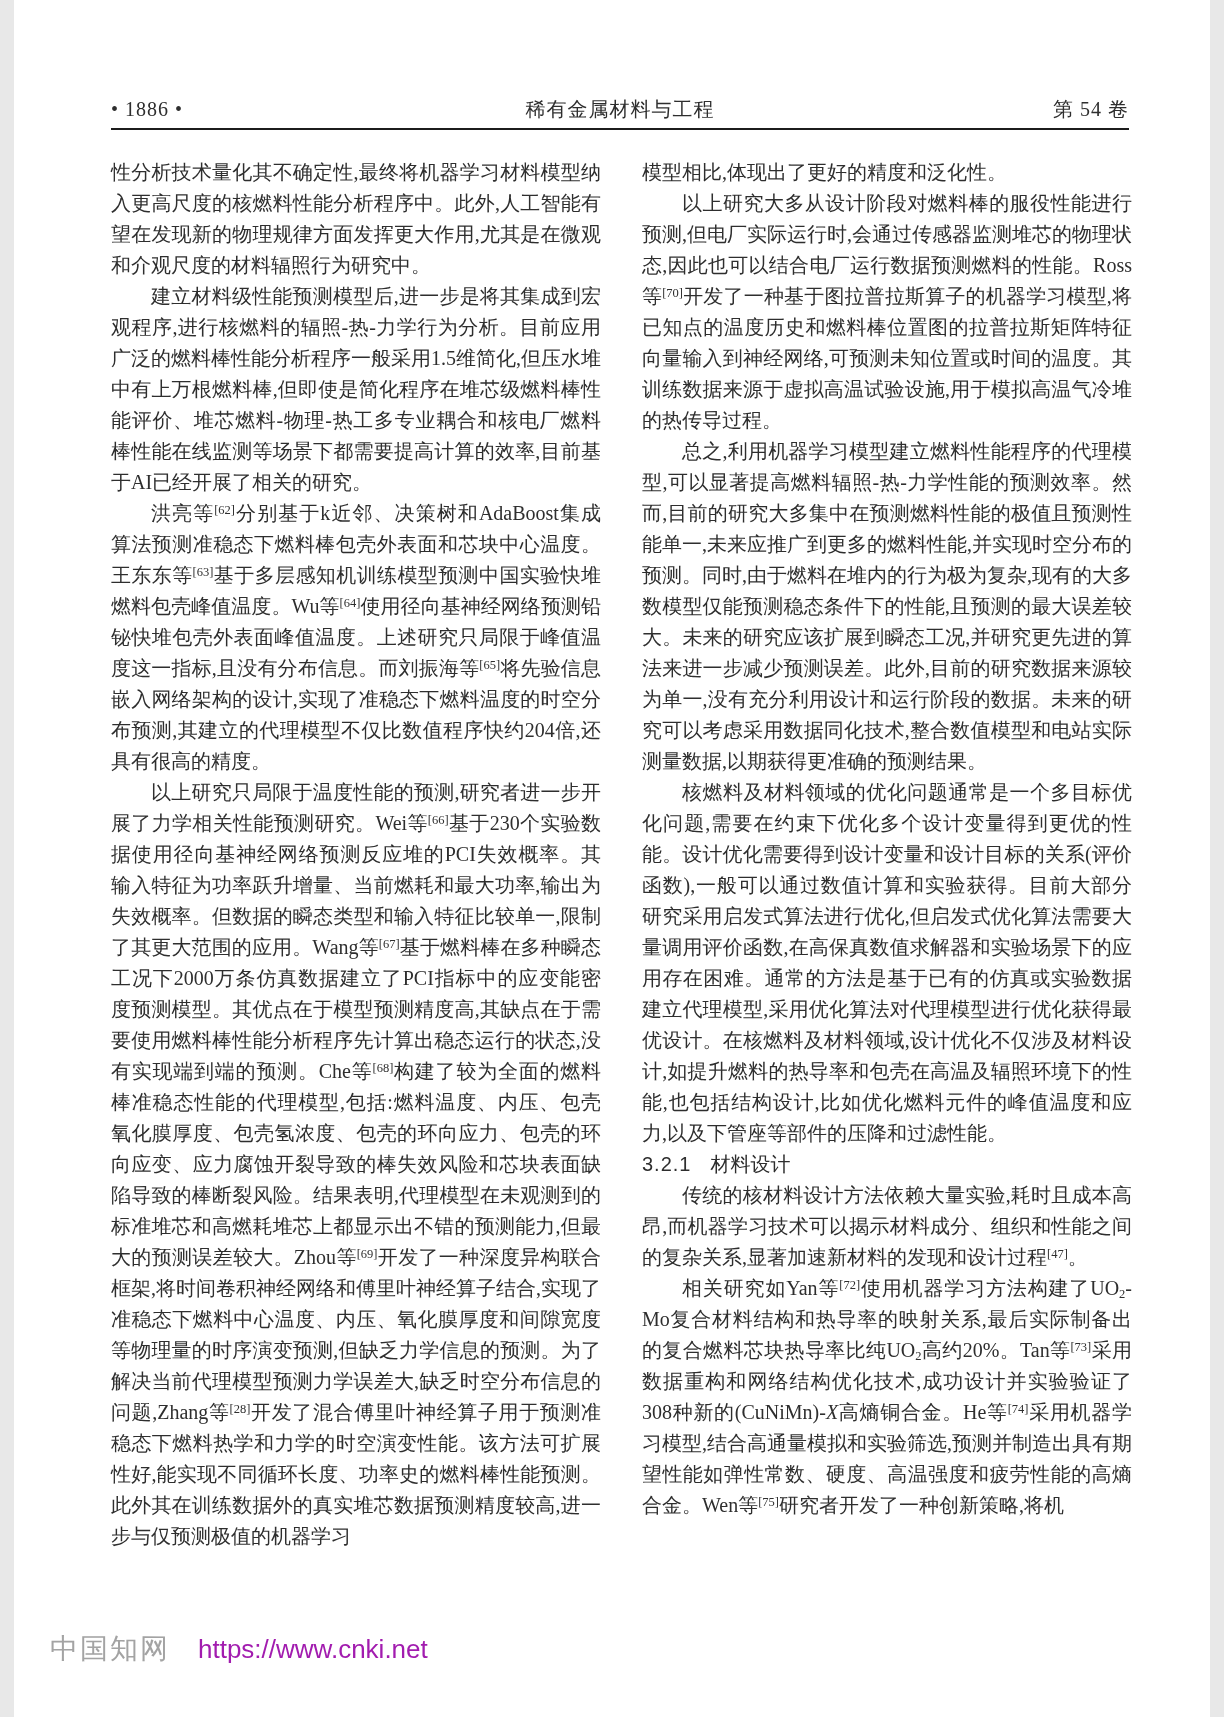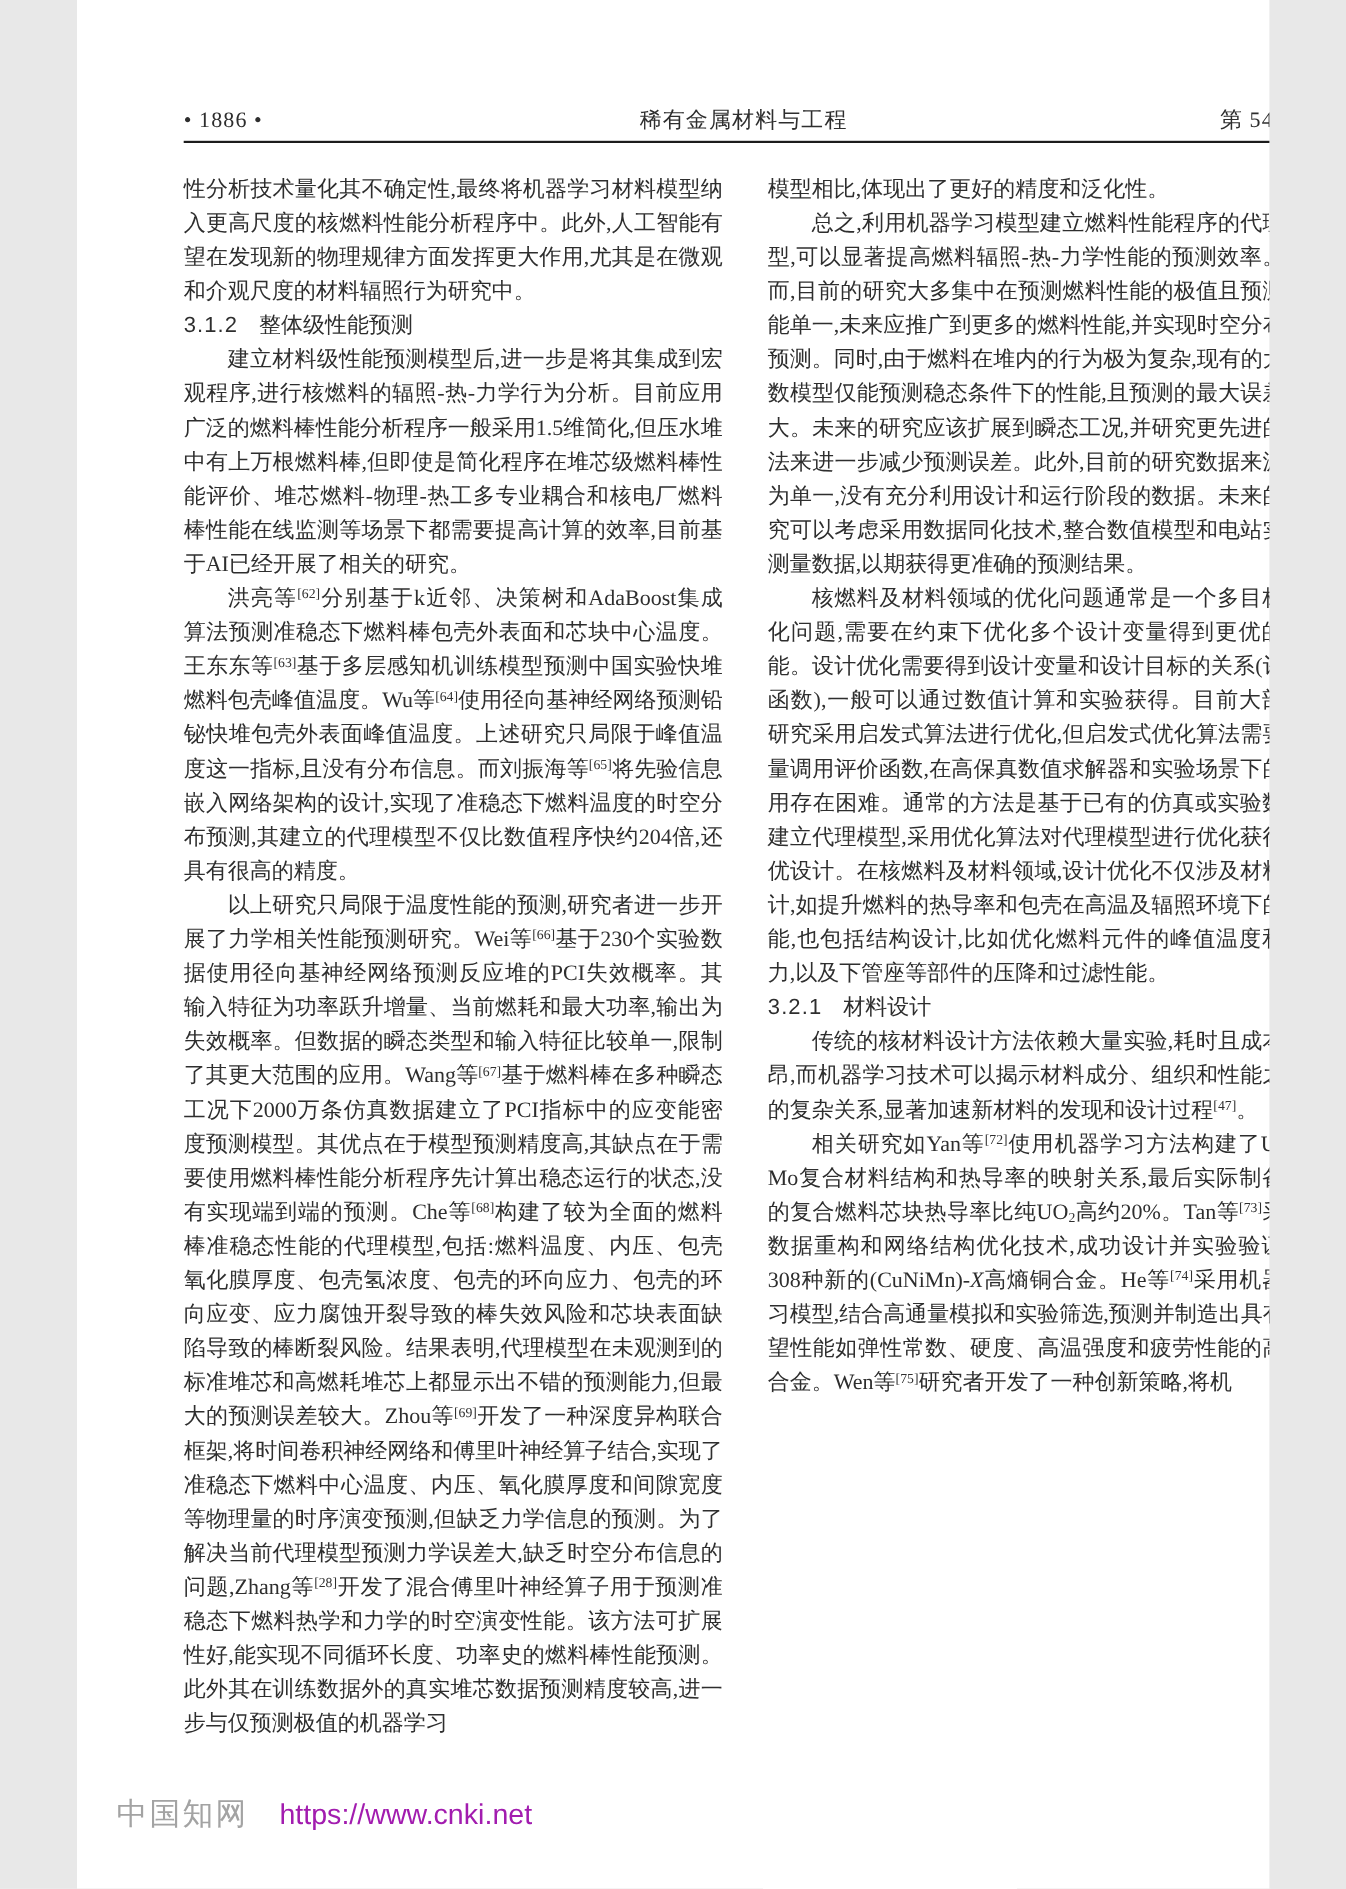--- a/index.html
+++ b/index.html
@@ -1,18 +1,18 @@
 <!DOCTYPE html>
 <html><head>
 <meta charset="utf-8">
 <style>
   html,body{margin:0;padding:0;background:#e8e8e8;}
   .page{
     position:relative;
-    width:1084px;height:1717px;
+    width:1196px;height:1717px;
     margin:0 auto;
     background:#ffffff;
     font-family:"Liberation Serif","DejaVu Serif",serif;
     color:#2e2e2e;
     overflow:hidden;
   }
   
   .page-header{
     position:absolute;top:97px;left:97px;width:1018px;
     display:grid;grid-template-columns:1fr auto 1fr;
@@ -68,27 +68,27 @@
     <span class="hdr-left">• 1886 •</span>
     <span class="hdr-center">稀有金属材料与工程</span>
     <span class="hdr-right">第 54 卷</span>
   </header>
 
   <div class="header-rule"></div>
 
   <main class="article">
     <section class="col" id="col-left">
         <p class="para">性分析技术量化其不确定性,最终将机器学习材料模型纳入更高尺度的核燃料性能分析程序中。此外,人工智能有望在发现新的物理规律方面发挥更大作用,尤其是在微观和介观尺度的材料辐照行为研究中。</p>
-        <div class="heading h3"><span class="hnum">3.1.2</span><span>整体级性能预测</span></div>
         <p class="para indent">建立材料级性能预测模型后,进一步是将其集成到宏观程序,进行核燃料的辐照-热-力学行为分析。目前应用广泛的燃料棒性能分析程序一般采用1.5维简化,但压水堆中有上万根燃料棒,但即使是简化程序在堆芯级燃料棒性能评价、堆芯燃料-物理-热工多专业耦合和核电厂燃料棒性能在线监测等场景下都需要提高计算的效率,目前基于AI已经开展了相关的研究。</p>
         <p class="para indent">洪亮等<sup class="ref">[62]</sup>分别基于k近邻、决策树和AdaBoost集成算法预测准稳态下燃料棒包壳外表面和芯块中心温度。王东东等<sup class="ref">[63]</sup>基于多层感知机训练模型预测中国实验快堆燃料包壳峰值温度。Wu等<sup class="ref">[64]</sup>使用径向基神经网络预测铅铋快堆包壳外表面峰值温度。上述研究只局限于峰值温度这一指标,且没有分布信息。而刘振海等<sup class="ref">[65]</sup>将先验信息嵌入网络架构的设计,实现了准稳态下燃料温度的时空分布预测,其建立的代理模型不仅比数值程序快约204倍,还具有很高的精度。</p>
         <p class="para indent">以上研究只局限于温度性能的预测,研究者进一步开展了力学相关性能预测研究。Wei等<sup class="ref">[66]</sup>基于230个实验数据使用径向基神经网络预测反应堆的PCI失效概率。其输入特征为功率跃升增量、当前燃耗和最大功率,输出为失效概率。但数据的瞬态类型和输入特征比较单一,限制了其更大范围的应用。Wang等<sup class="ref">[67]</sup>基于燃料棒在多种瞬态工况下2000万条仿真数据建立了PCI指标中的应变能密度预测模型。其优点在于模型预测精度高,其缺点在于需要使用燃料棒性能分析程序先计算出稳态运行的状态,没有实现端到端的预测。Che等<sup class="ref">[68]</sup>构建了较为全面的燃料棒准稳态性能的代理模型,包括:燃料温度、内压、包壳氧化膜厚度、包壳氢浓度、包壳的环向应力、包壳的环向应变、应力腐蚀开裂导致的棒失效风险和芯块表面缺陷导致的棒断裂风险。结果表明,代理模型在未观测到的标准堆芯和高燃耗堆芯上都显示出不错的预测能力,但最大的预测误差较大。Zhou等<sup class="ref">[69]</sup>开发了一种深度异构联合框架,将时间卷积神经网络和傅里叶神经算子结合,实现了准稳态下燃料中心温度、内压、氧化膜厚度和间隙宽度等物理量的时序演变预测,但缺乏力学信息的预测。为了解决当前代理模型预测力学误差大,缺乏时空分布信息的问题,Zhang等<sup class="ref">[28]</sup>开发了混合傅里叶神经算子用于预测准稳态下燃料热学和力学的时空演变性能。该方法可扩展性好,能实现不同循环长度、功率史的燃料棒性能预测。此外其在训练数据外的真实堆芯数据预测精度较高,进一步与仅预测极值的机器学习</p>
       </section>
     <section class="col" id="col-right">
         <p class="para">模型相比,体现出了更好的精度和泛化性。</p>
+        <p class="para indent">以上研究大多从设计阶段对燃料棒的服役性能进行预测,但电厂实际运行时,会通过传感器监测堆芯的物理状态,因此也可以结合电厂运行数据预测燃料的性能。Ross等<sup class="ref">[70]</sup>开发了一种基于图拉普拉斯算子的机器学习模型,将已知点的温度历史和燃料棒位置图的拉普拉斯矩阵特征向量输入到神经网络,可预测未知位置或时间的温度。其训练数据来源于虚拟高温试验设施,用于模拟高温气冷堆的热传导过程。</p>
         <p class="para indent">总之,利用机器学习模型建立燃料性能程序的代理模型,可以显著提高燃料辐照-热-力学性能的预测效率。然而,目前的研究大多集中在预测燃料性能的极值且预测性能单一,未来应推广到更多的燃料性能,并实现时空分布的预测。同时,由于燃料在堆内的行为极为复杂,现有的大多数模型仅能预测稳态条件下的性能,且预测的最大误差较大。未来的研究应该扩展到瞬态工况,并研究更先进的算法来进一步减少预测误差。此外,目前的研究数据来源较为单一,没有充分利用设计和运行阶段的数据。未来的研究可以考虑采用数据同化技术,整合数值模型和电站实际测量数据,以期获得更准确的预测结果。</p>
         <p class="para indent">核燃料及材料领域的优化问题通常是一个多目标优化问题,需要在约束下优化多个设计变量得到更优的性能。设计优化需要得到设计变量和设计目标的关系(评价函数),一般可以通过数值计算和实验获得。目前大部分研究采用启发式算法进行优化,但启发式优化算法需要大量调用评价函数,在高保真数值求解器和实验场景下的应用存在困难。通常的方法是基于已有的仿真或实验数据建立代理模型,采用优化算法对代理模型进行优化获得最优设计。在核燃料及材料领域,设计优化不仅涉及材料设计,如提升燃料的热导率和包壳在高温及辐照环境下的性能,也包括结构设计,比如优化燃料元件的峰值温度和应力,以及下管座等部件的压降和过滤性能。</p>
         <div class="heading h3"><span class="hnum">3.2.1</span><span>材料设计</span></div>
         <p class="para indent">传统的核材料设计方法依赖大量实验,耗时且成本高昂,而机器学习技术可以揭示材料成分、组织和性能之间的复杂关系,显著加速新材料的发现和设计过程<sup class="ref">[47]</sup>。</p>
         <p class="para indent">相关研究如Yan等<sup class="ref">[72]</sup>使用机器学习方法构建了UO<sub class="sb">2</sub>-Mo复合材料结构和热导率的映射关系,最后实际制备出的复合燃料芯块热导率比纯UO<sub class="sb">2</sub>高约20%。Tan等<sup class="ref">[73]</sup>采用数据重构和网络结构优化技术,成功设计并实验验证了308种新的(CuNiMn)-<i class="it">X</i>高熵铜合金。He等<sup class="ref">[74]</sup>采用机器学习模型,结合高通量模拟和实验筛选,预测并制造出具有期望性能如弹性常数、硬度、高温强度和疲劳性能的高熵合金。Wen等<sup class="ref">[75]</sup>研究者开发了一种创新策略,将机</p>
       </section>
   </main>
 
   <footer class="page-footer">
     <span class="brand">中国知网</span>

